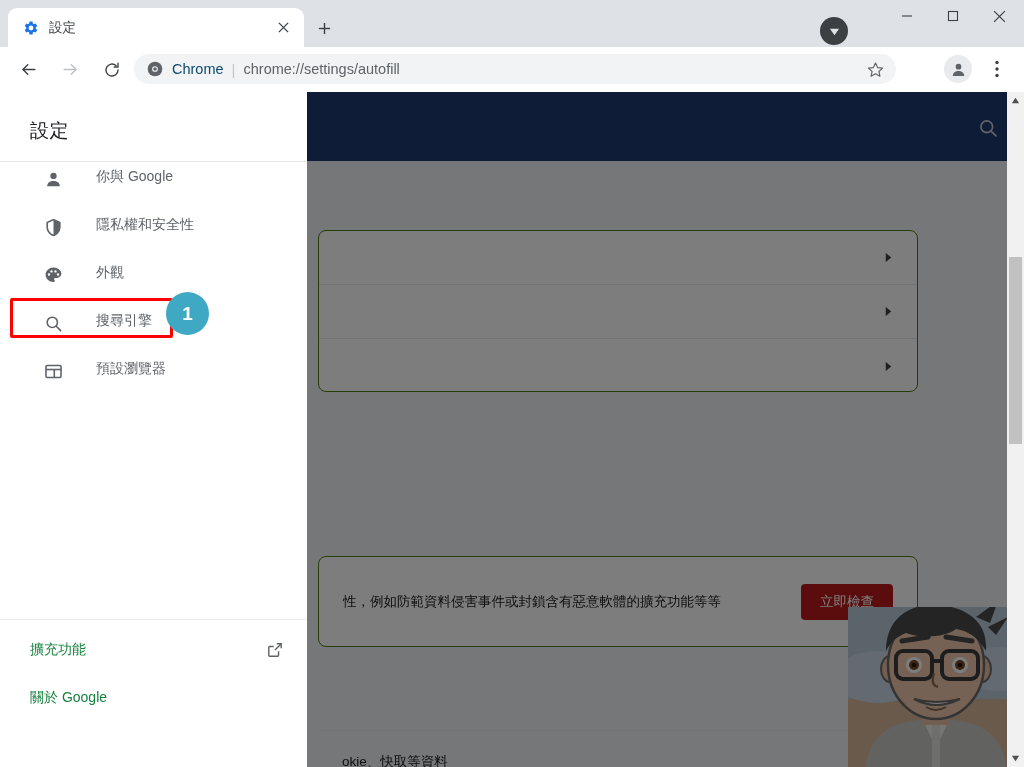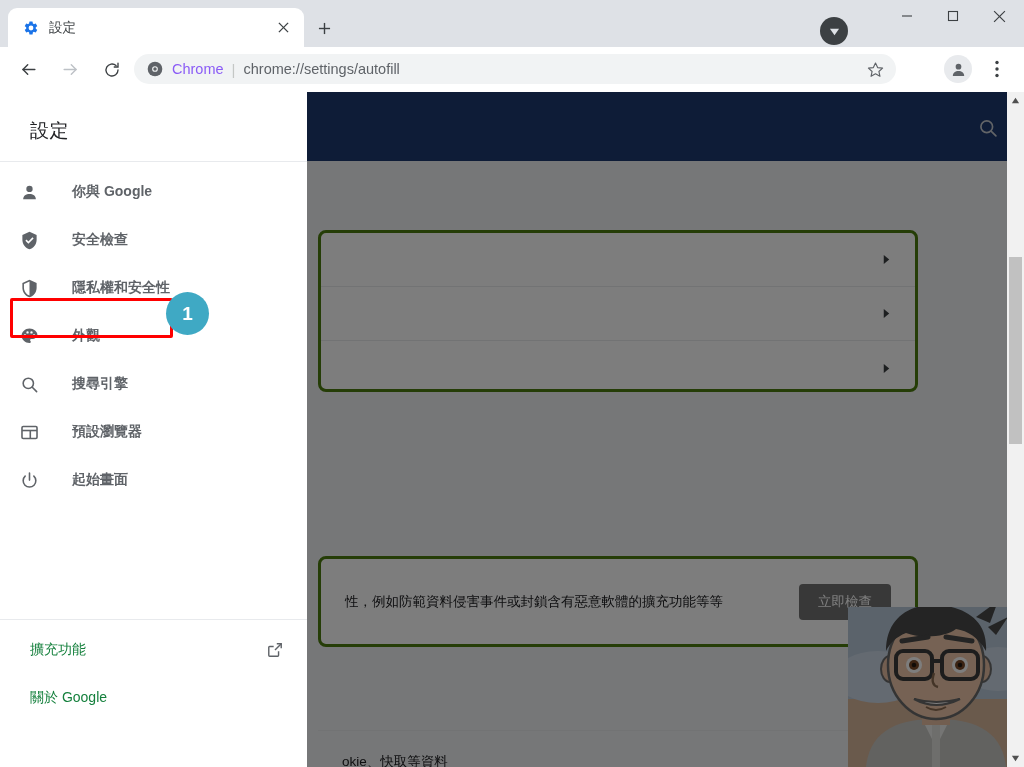--- a/index.html
+++ b/index.html
@@ -63,21 +63,21 @@
     width: 28px; height: 28px; margin-left: 14px;
     display: flex; align-items: center; justify-content: center;
     border-radius: 50%;
   }
   .omnibox {
     position: absolute; left: 134px; top: 7px; width: 762px; height: 30px;
     background: #f1f3f4; border-radius: 16px;
     display: flex; align-items: center; padding: 0 4px 0 12px;
   }
   .omni-icon { width: 17px; height: 17px; display:flex; align-items:center; justify-content:center; }
-  .omni-brand { font-size: 14.5px; color: #8b5cf6; margin-left: 9px; white-space: nowrap; }
+  .omni-brand { font-size: 14.5px; color: #0c4a6e; margin-left: 9px; white-space: nowrap; }
   .omni-sep { color: #c4c7c5; margin: 0 8px; font-size: 15px; }
   .omni-url { font-size: 14.5px; color: #5f6368; white-space: nowrap; flex: 1; }
   .omni-star { width: 26px; height: 26px; display:flex; align-items:center; justify-content:center; margin-right: 4px;}
   .profile-btn {
     position: absolute; left: 944px; top: 8px; width: 28px; height: 28px;
     border-radius: 50%; background: #e8eaed;
     display: flex; align-items: center; justify-content: center;
   }
   .menu-btn {
     position: absolute; left: 984px; top: 9px; width: 26px; height: 26px;
@@ -97,32 +97,32 @@
   }
   .page-search-icon {
     position: absolute; right: 26px; top: 26px; width: 20px; height: 20px;
   }
   .page-body {
     position: absolute; left: 0; top: 69px; width: 1024px; height: 606px;
     background: #f1f3f4;
   }
   .card {
     position: absolute; background: #ffffff;
-    border: 3px solid #4d7c0f; border-radius: 8px;
+    border: 1px solid #4d7c0f; border-radius: 8px;
   }
   .card-row {
     position: relative; display: flex; align-items: center;
     padding: 0 20px 0 24px;
     border-bottom: 1px solid #e8eaed;
   }
   .card-row:last-child { border-bottom: none; }
   .row-text { flex: 1; font-size: 13.5px; color: #202124; }
   .chev { width: 18px; height: 18px; display:flex; align-items:center; justify-content:center;}
   .blue-btn {
-    background: #737373; color: #ffffff; border: none;
+    background: #b91c1c; color: #ffffff; border: none;
     border-radius: 4px; font-size: 13.5px; padding: 9px 19px;
     font-family: inherit;
   }
 
   
   .watermark {
     position: absolute; right: 0; bottom: 0; width: 176px; height: 160px;
     overflow: hidden;
   }
 
@@ -159,22 +159,22 @@
   .drawer-title {
     position: absolute; left: 30px; top: 26px;
     font-size: 19px; color: #202124; letter-spacing: .5px;
   }
   .drawer-divider {
     position: absolute; left: 0; top: 69px; width: 307px; height: 1px;
     background: #e8eaed;
   }
   .menu-list { position: absolute; left: 0; top: 76px; width: 307px; }
   .menu-item {
-    position: relative; display: flex; align-items: center;
-    height: 48px; padding-left: 18px; font-weight: bold;
+    position: relative; display: flex; 
+    height: 48px; padding-left: 42px;
   }
   .mi-icon {
     width: 22px; height: 22px; flex: none;
     display: flex; align-items: center; justify-content: center;
     color: #5f6368;
   }
   .mi-label {
     margin-left: 32px; font-size: 14px; color: #5f6368;
     white-space: nowrap;
   }
@@ -442,29 +442,20 @@
           <span class="mi-icon">
             <svg width="19" height="19" viewBox="0 0 24 24" fill="currentColor">
               <circle cx="12" cy="7.5" r="4"></circle>
                 <path d="M4 20.5c0-4.2 3.6-6.5 8-6.5s8 2.3 8 6.5z"></path>
             </svg>
           </span>
           <span class="mi-label">你與 Google</span>
         </div>
 
 
-        <div class="menu-item">
-          <span class="mi-icon">
-            <svg width="19" height="19" viewBox="0 0 24 24" fill="currentColor">
-              <path d="M12 1 3 5v6c0 5.5 3.8 10.7 9 12 5.2-1.3 9-6.5 9-12V5z"></path>
-              <polyline points="7.5,11.5 10.6,14.6 16.5,8.7" fill="none" stroke="#ffffff" stroke-width="2"></polyline>
-            </svg>
-          </span>
-          <span class="mi-label">安全檢查</span>
-        </div>
 
         <div class="menu-item">
           <span class="mi-icon">
             <svg width="19" height="19" viewBox="0 0 24 24">
               <path d="M12 1 3 5v6c0 5.5 3.8 10.7 9 12 5.2-1.3 9-6.5 9-12V5z" fill="currentColor"></path>
               <path d="M12 3.2 5 6.2v4.8c0 4.4 2.9 8.6 7 9.8z" fill="#ffffff"></path>
             </svg>
           </span>
           <span class="mi-label">隱私權和安全性</span>
         </div>
@@ -492,29 +483,20 @@
           <span class="mi-icon">
             <svg width="19" height="19" viewBox="0 0 24 24">
               <rect x="2.5" y="4.5" width="19" height="15" rx="1.5" fill="none" stroke="currentColor" stroke-width="2"></rect>
               <line x1="2.5" y1="9.5" x2="21.5" y2="9.5" stroke="currentColor" stroke-width="2"></line>
               <line x1="13" y1="9.5" x2="13" y2="19.5" stroke="currentColor" stroke-width="2"></line>
             </svg>
           </span>
           <span class="mi-label">預設瀏覽器</span>
         </div>
 
-        <div class="menu-item">
-          <span class="mi-icon">
-            <svg width="19" height="19" viewBox="0 0 24 24" fill="none" stroke="currentColor" stroke-width="2" stroke-linecap="round">
-              <path d="M6.5 6.5a8 8 0 1 0 11 0"></path>
-                <line x1="12" y1="2.5" x2="12" y2="11.5"></line>
-            </svg>
-          </span>
-          <span class="mi-label">起始畫面</span>
-        </div>
 
       </div>
 
       <div class="drawer-divider2"></div>
 
       <div style="position:absolute; left:0; top:534px; width:307px;">
         <div class="foot-item">
           <span class="foot-label">擴充功能</span>
           <span class="foot-ext">
             <svg width="16" height="16" viewBox="0 0 18 18" fill="none" stroke="#5f6368" stroke-width="1.6">

